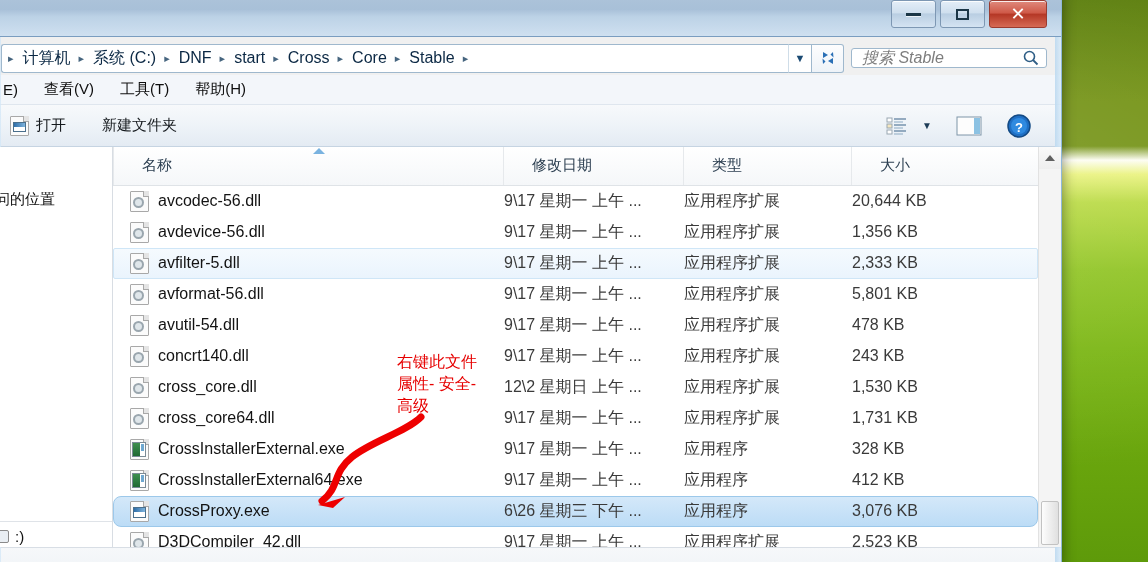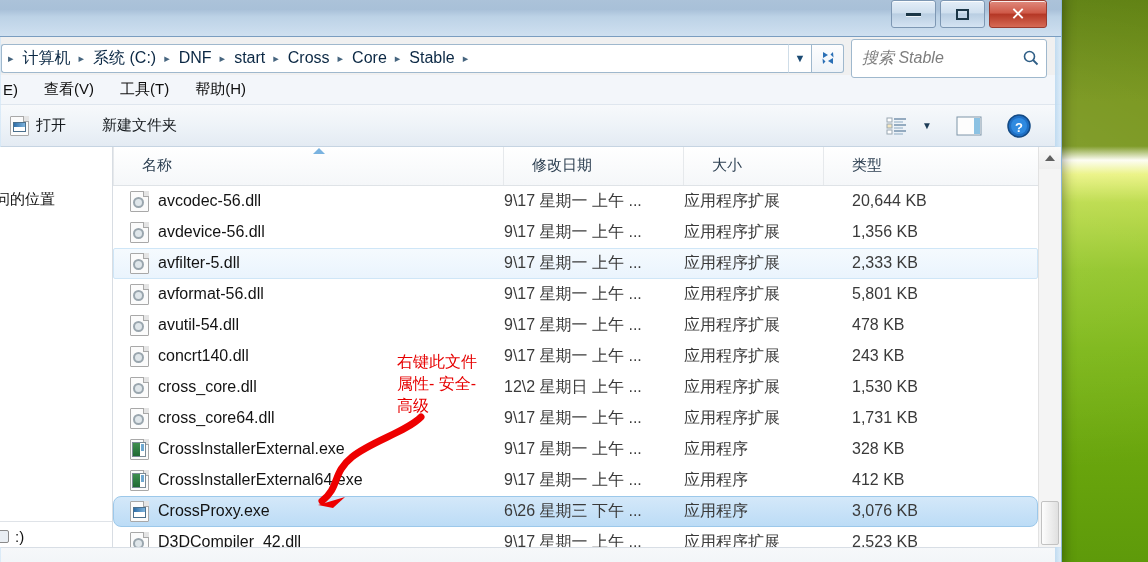--- a/index.html
+++ b/index.html
@@ -79,21 +79,21 @@
   #crumbdrop{
     width:24px; height:29px; border:1px solid #9fb8cd; border-left:1px solid #cfdde8;
     background:#fff; display:flex; align-items:center; justify-content:center;
   }
   #refresh{
     width:32px; height:29px; border:1px solid #9fb8cd; border-left:none;
     background:linear-gradient(to bottom,#fdfdfe,#eef3f8);
     border-radius:0 3px 3px 0; display:flex; align-items:center; justify-content:center;
   }
   #searchbox{
-    width:196px; height:39px; margin-left:7px; background:#fff;
+    width:196px; height:20px; margin-left:7px; background:#fff;
     border:1px solid #9fb8cd; border-radius:3px;
     display:flex; align-items:center; padding:0 6px 0 10px; flex:0 0 auto;
   }
   #searchtext{ flex:1; color:#7d7d7d; font-style:italic; font-size:16px; }
 
   
   #menubar{
     height:30px; display:flex; align-items:center; gap:22px;
     padding:0 6px; font-size:15px; color:#0e0e0e;
     background:#f3f6fa; border-bottom:1px solid #dfe6ee;
@@ -346,22 +346,22 @@
           <span>:)</span>
         </div>
       </div>
     </div>
 
     <div id="listwrap">
       <div id="colhead">
         <div id="sortmark"></div>
         <div class="col c-name">名称</div>
         <div class="col c-date">修改日期</div>
+        <div class="col c-type">类型</div>
         <div class="col c-size">大小</div>
-        <div class="col c-type">类型</div>
       </div>
       <div id="rows">
           <div class="row">
             <div class="cell-name">
               <span class="ficon dll">
                 <span class="page"></span>
                 <span class="fold"></span>
                 <span class="gear"></span>
               </span>
               <span>avcodec-56.dll</span>

